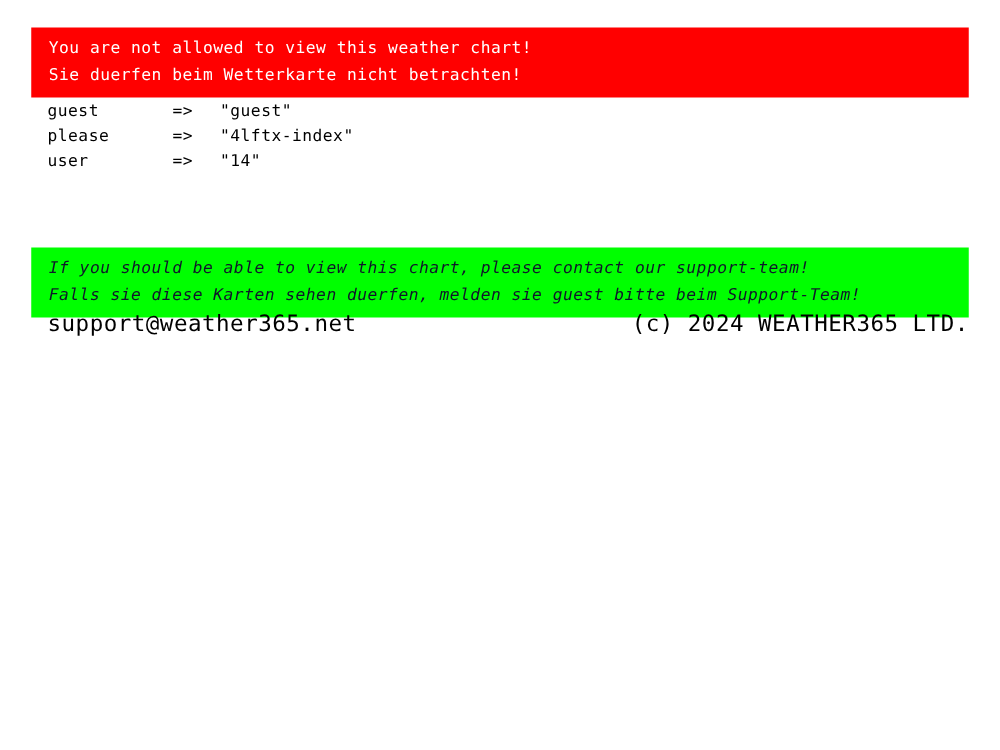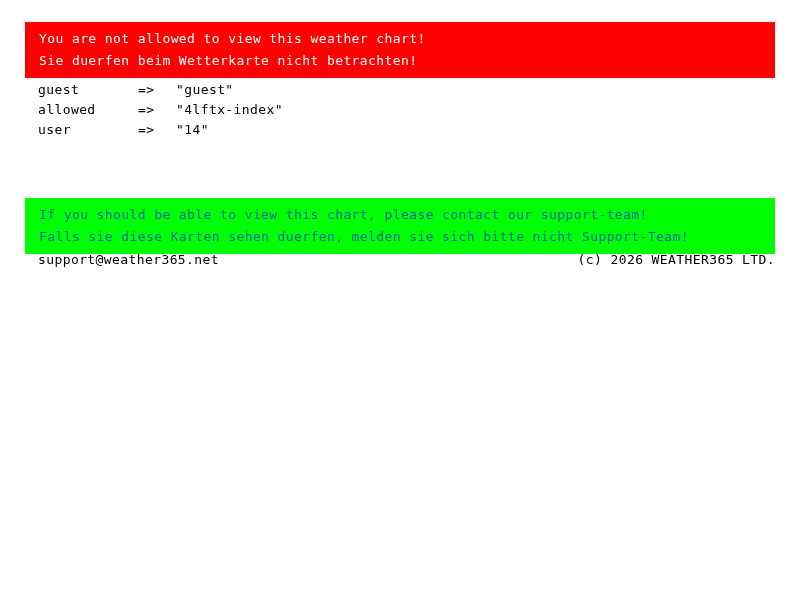--- a/index.html
+++ b/index.html
@@ -32,21 +32,22 @@
     white-space: nowrap;
   }
   .banner-error {
     top: 22px;
     background: #ff0000;
     color: #ffffff;
   }
   .banner-ok {
     top: 198px;
     background: #00ff00;
-    color: #0369a1;
+    color: #0f172a;
+    font-style: italic;
   }
   .banner-line {
     display: block;
   }
   .params {
     position: absolute;
     left: 38px;
     top: 80px;
     font-size: 13px;
     line-height: 20px;
@@ -65,21 +66,21 @@
   .col-key { width: 100px; }
   .col-arrow { width: 38px; }
   .col-val { }
   .footer {
     position: absolute;
     left: 38px;
     top: 250px;
     width: 737px;
     display: flex;
     justify-content: space-between;
-    font-size: 13px;
+    font-size: 18px;
     line-height: 20px;
     letter-spacing: 0.4px;
     white-space: nowrap;
   }
   .footer a {
     color: #000000;
     text-decoration: none;
   }
 </style>
 </head>
@@ -94,36 +95,36 @@
 
   <div class="params">
     <table>
       <tbody>
           <tr>
         <td class="col-key">guest</td>
         <td class="col-arrow">=&gt;</td>
         <td class="col-val">"guest"</td>
       </tr>
       <tr>
-        <td class="col-key">allowed</td>
+        <td class="col-key">please</td>
         <td class="col-arrow">=&gt;</td>
         <td class="col-val">"4lftx-index"</td>
       </tr>
       <tr>
         <td class="col-key">user</td>
         <td class="col-arrow">=&gt;</td>
         <td class="col-val">"14"</td>
       </tr>
     </tbody>
       </table>
   </div>
 
   <div class="banner banner-ok">
     <span class="banner-line">If you should be able to view this chart, please contact our support-team!</span>
-    <span class="banner-line">Falls sie diese Karten sehen duerfen, melden sie sich bitte nicht Support-Team!</span>
+    <span class="banner-line">Falls sie diese Karten sehen duerfen, melden sie guest bitte beim Support-Team!</span>
   </div>
 
   <div class="footer">
     <a href="#">support@weather365.net</a>
-    <span>(c) 2026 WEATHER365 LTD.</span>
+    <span>(c) 2024 WEATHER365 LTD.</span>
   </div>
 
 </div>
 
 </body></html>

